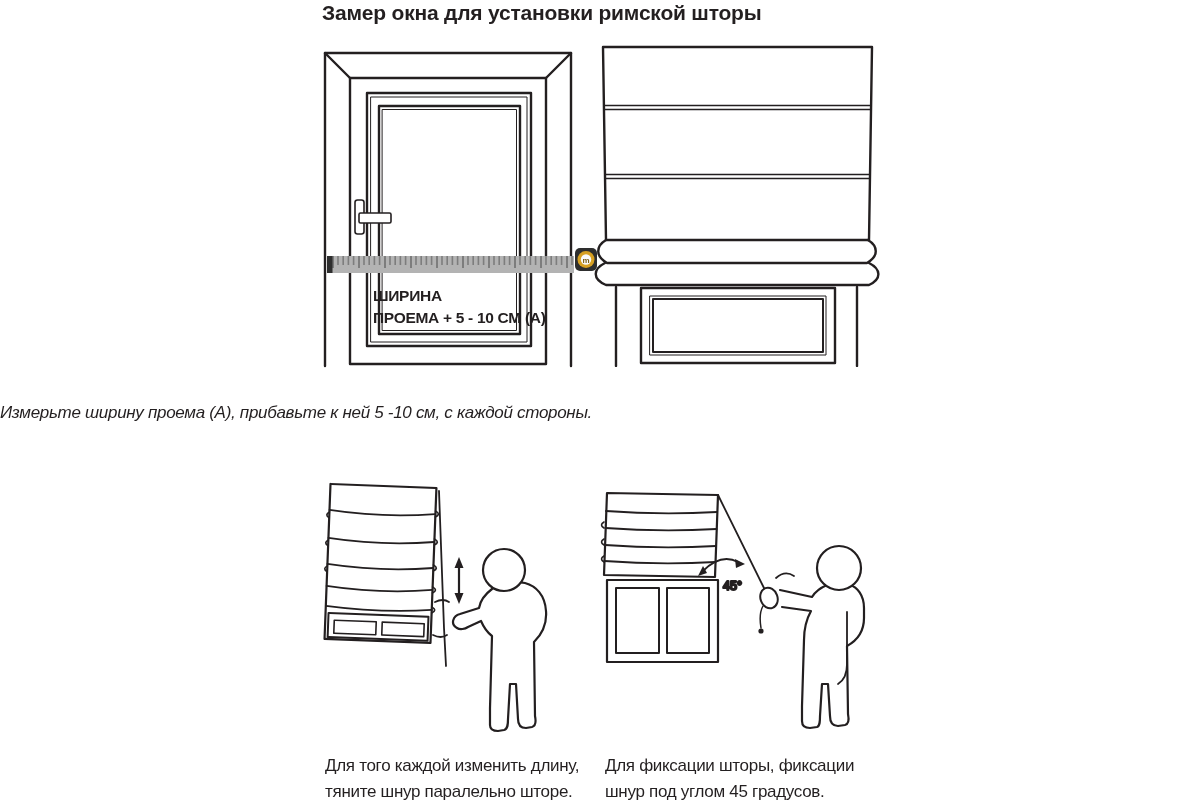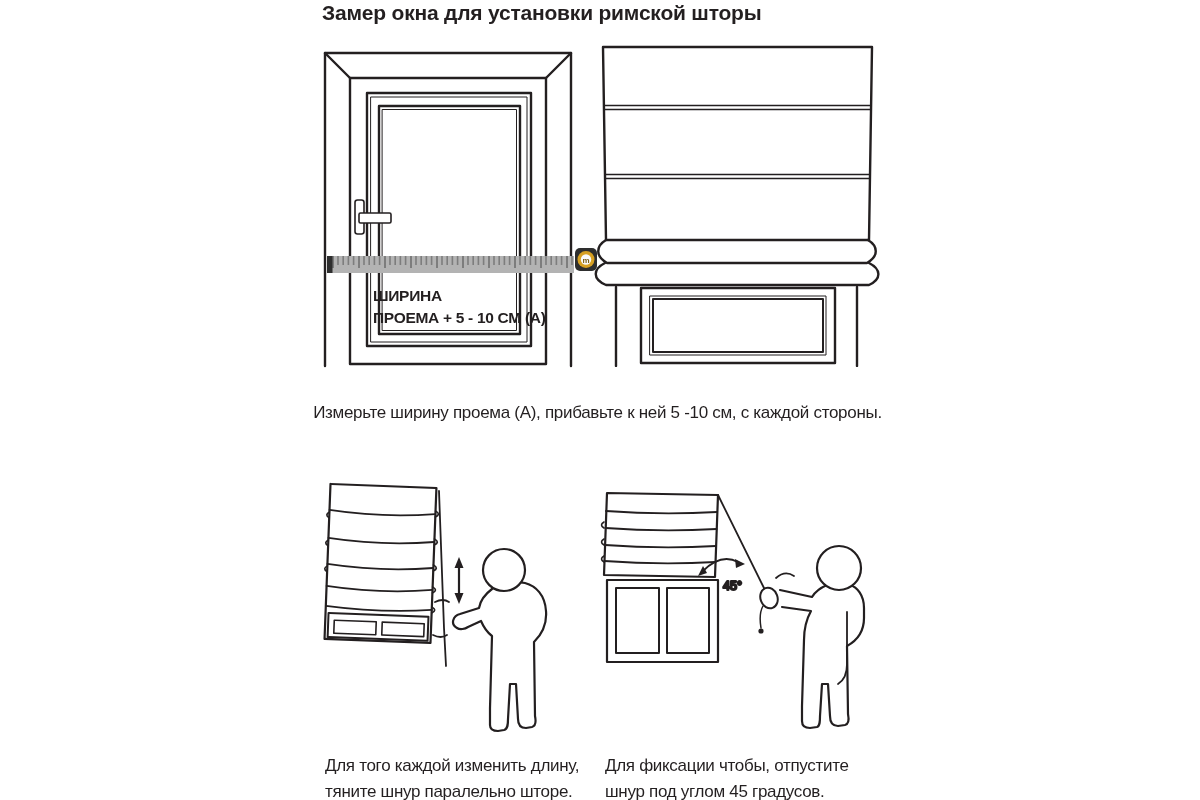--- a/index.html
+++ b/index.html
@@ -8,21 +8,21 @@
     font-family:"Liberation Sans",sans-serif;color:#231f20;overflow:hidden;
   }
   .abs{position:absolute;}
   #title{
     left:322px;top:1px;font-size:21px;font-weight:bold;letter-spacing:-0.2px;
     white-space:nowrap;
   }
   .caption{
     font-size:17px;line-height:26px;letter-spacing:-0.3px;color:#231f20;
   }
-  #mid-caption{left:0;right:5px;top:400px;text-align:center;}
+  #mid-caption{left:0;right:5px;top:400px;text-align:left;font-style:italic;}
   #cap-left{left:325px;top:753px;}
   #cap-right{left:605px;top:753px;}
   svg{display:block;}
   svg text{font-family:"Liberation Sans",sans-serif;}
   .wlabel{font-size:15.5px;font-weight:bold;letter-spacing:-0.3px;fill:#231f20;}
   .angle-label{font-size:12.5px;fill:#231f20;}
   .tape-letter{font-size:8px;font-weight:bold;fill:#7a5d12;}
 </style>
 </head>
 <body>
@@ -126,17 +126,17 @@
       <path stroke-width="1.8" d="M188,100 Q197,92 206,98"></path>
       <circle cx="251" cy="90" r="22" fill="#ffffff"></circle>
     </g>
   </svg>
 
   <div id="cap-left" class="abs caption">
     <div>Для того каждой изменить длину,</div>
     <div>тяните шнур паралельно шторе.</div>
   </div>
   <div id="cap-right" class="abs caption">
-    <div>Для фиксации чтобы, отпустите</div>
+    <div>Для фиксации шторы, фиксации</div>
     <div>шнур под углом 45 градусов.</div>
   </div>
 
 </div>
 
 </body></html>

